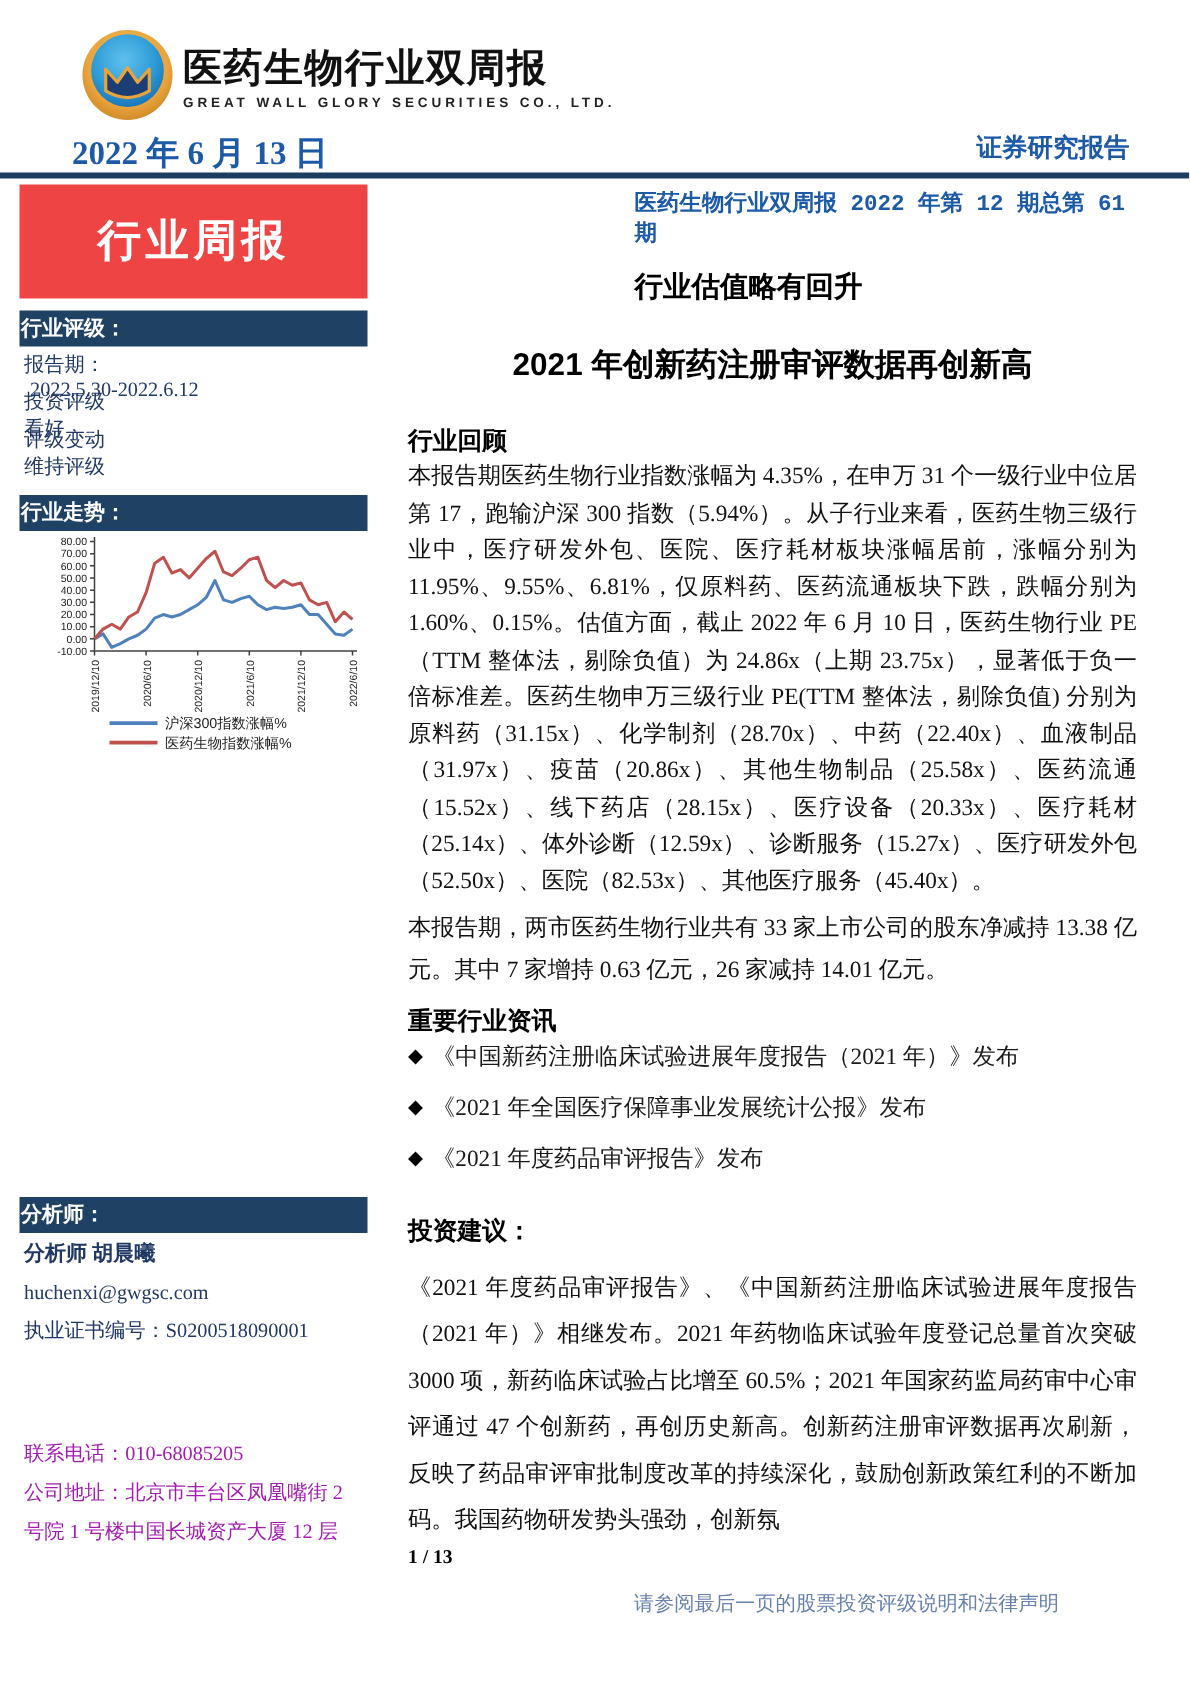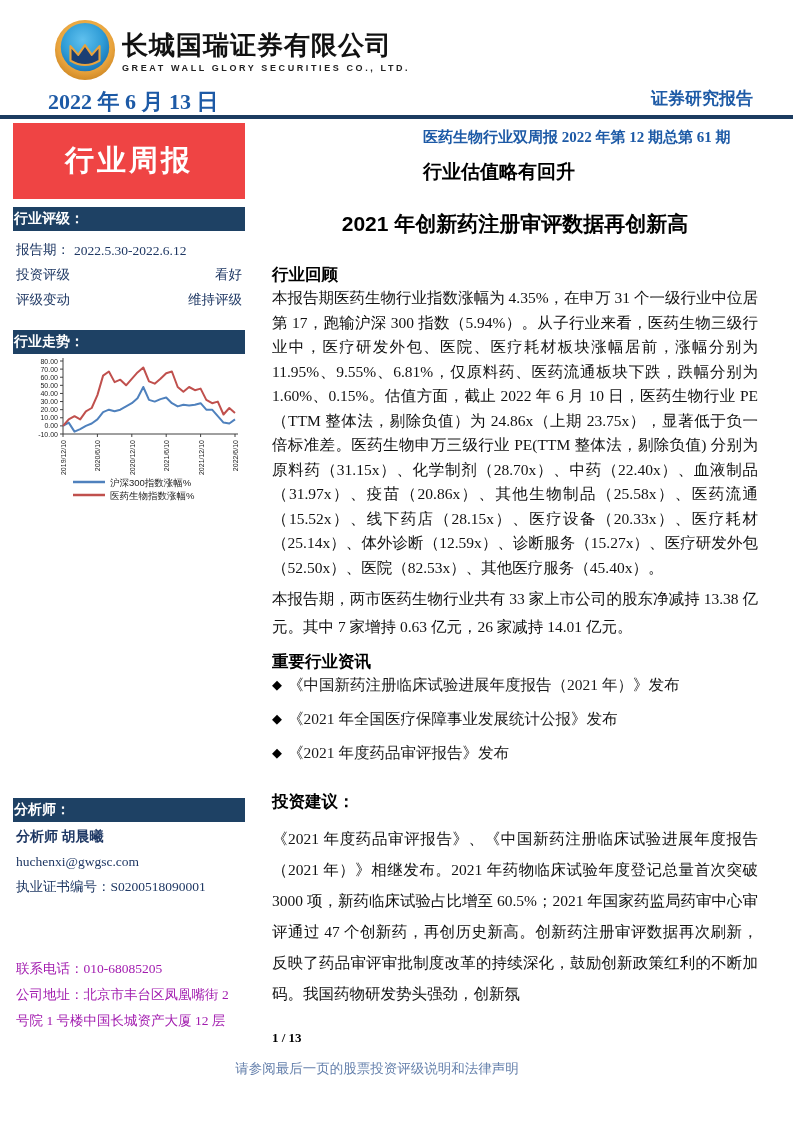--- a/index.html
+++ b/index.html
@@ -16,33 +16,33 @@
   .top-rule{position:absolute;left:0;top:115px;width:793px;height:4px;background:#1c3c60;}
 
   
   .sidebar{position:absolute;left:13px;top:123px;width:232px;}
   .side-box{height:76px;background:#ef4444;color:#fff;display:flex;align-items:center;justify-content:center;
             font-family:"Liberation Sans",sans-serif;font-weight:bold;font-size:29px;letter-spacing:3px;}
   .side-bar{height:24px;background:#1e4164;color:#fff;display:flex;align-items:center;
             font-family:"Liberation Sans",sans-serif;font-weight:bold;font-size:14px;padding-left:1px;box-sizing:border-box;}
   .bar-rating{margin-top:8px;}
   .rating-rows{margin-top:3px;color:#1f3864;font-size:13.5px;}
-  .rating-row{height:25px;display:flex;align-items:flex-end;justify-content:space-between;padding:0 3px;}
+  .rating-row{height:25px;display:flex;align-items:flex-start;justify-content:space-between;padding:0 3px;flex-direction:column;}
   .rating-row .inline-val{margin-left:4px;}
   .rating-row.inline{justify-content:flex-start;}
   .bar-trend{margin-top:21px;}
   #trend-chart{display:block;margin-top:2px;font-family:"Liberation Sans",sans-serif;}
   .bar-analyst{margin-top:290px;}
   .analyst-rows{margin-top:2px;color:#1f3864;font-size:13.5px;line-height:25px;padding:0 3px;}
   .analyst-name{font-weight:bold;font-size:14px;}
   .contact{margin-top:57px;color:#a21caf;font-size:13.5px;line-height:26px;padding:0 3px;}
 
   
   .main{position:absolute;left:272px;top:123px;width:486px;}
-  .issue-line{margin:4px 0 0 151px;line-height:20px;font-family:Liberation Serif, serif;
+  .issue-line{margin:4px 0 0 151px;line-height:20px;font-family:Liberation Mono, monospace;
               font-weight:bold;font-size:15px;color:#1d5aa6;}
   .subtitle{margin:13px 0 0 151px;line-height:24px;font-family:"Liberation Sans",sans-serif;
             font-weight:bold;font-size:19px;color:#000;}
   .main-title{margin-top:26px;line-height:27px;text-align:center;font-family:"Liberation Sans",sans-serif;
               font-weight:bold;font-size:21px;color:#000;}
   .h3{font-family:"Liberation Sans",sans-serif;font-weight:bold;font-size:16.5px;line-height:23px;color:#000;}
   #h-review{margin-top:26px;}
   #h-news{margin-top:9px;}
   #h-advice{margin-top:27px;}
   .body-p{margin:0;text-align:justify;font-size:15.5px;color:#111;}
@@ -50,21 +50,21 @@
   #p-holdings{margin-top:5px;line-height:28px;}
   #p-advice{margin-top:10px;line-height:31px;}
   .bullets{margin-top:2px;}
   .bullet-row{display:flex;align-items:flex-start;height:20px;margin-bottom:14px;font-size:15.5px;}
   .bullet-glyph{color:#000;font-size:13px;line-height:20px;margin-right:6px;font-family:"DejaVu Sans",sans-serif;}
   .bullet-text{line-height:20px;white-space:nowrap;}
 
   
   .page-num{position:absolute;left:272px;top:1030px;width:486px;padding-right:43px;
             box-sizing:border-box;font-weight:bold;font-size:13px;color:#000;}
-  .footer{position:absolute;left:0;top:1060px;width:706px;text-align:center;font-size:13.5px;color:#6681ac;margin-left:24px;}
+  .footer{position:absolute;left:0;top:1060px;width:706px;text-align:right;font-size:13.5px;color:#6681ac;}
 </style>
 </head>
 <body>
 
 <div class="page">
 
   <svg class="logo" viewBox="0 0 64 64">
     <defs>
       <radialGradient id="gold" cx="50%" cy="40%" r="65%">
         <stop offset="0%" stop-color="#f8c860"></stop>
@@ -75,21 +75,21 @@
         <stop offset="0%" stop-color="#5fc0ee"></stop>
           <stop offset="60%" stop-color="#2f9cd6"></stop>
           <stop offset="100%" stop-color="#1670b4"></stop>
       </radialGradient>
     </defs>
     <circle cx="32" cy="32" r="31" fill="url(#gold)"></circle>
     <circle cx="32" cy="29" r="25" fill="url(#blu)"></circle>
     <path d="M 17 28 L 17 43 Q 32 52 47 43 L 47 28 L 39 37 L 32 27 L 25 37 Z" fill="#1b3f74" stroke="#e8a33d" stroke-width="2.2" stroke-linejoin="round"></path>
   </svg>
   <div class="company-block">
-    <div class="company-cn">长城国瑞证券有限公司</div>
+    <div class="company-cn">医药生物行业双周报</div>
     <div class="company-en">GREAT WALL GLORY SECURITIES CO., LTD.</div>
   </div>
   <div class="date">2022 年 6 月 13 日</div>
   <div class="report-type">证券研究报告</div>
   <div class="top-rule"></div>
 
   <div class="sidebar">
     <div class="side-box">行业周报</div>
 
     <div class="side-bar bar-rating">行业评级：</div>

